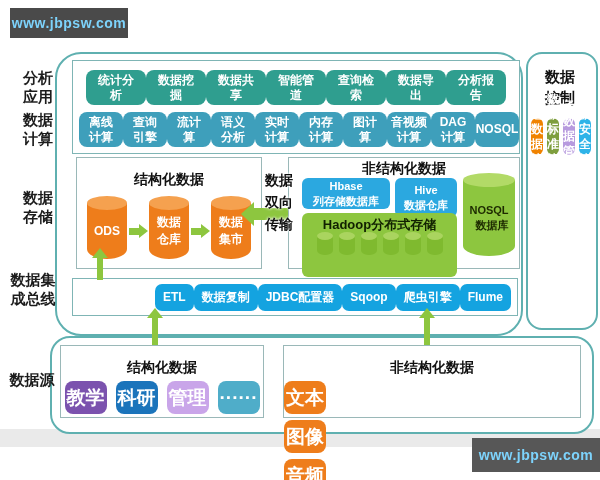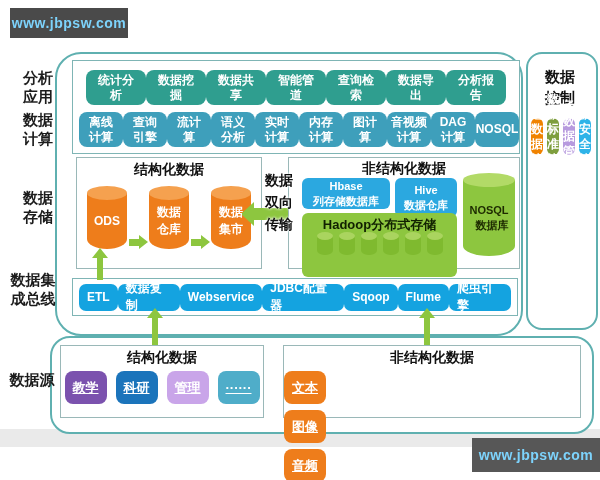--- a/index.html
+++ b/index.html
@@ -28,23 +28,23 @@
   .row{display:flex;justify-content:space-between;align-items:stretch;}
   .row1{margin:9px 13px 0;}
   .row2{margin:7px 6px 0;}
   .chip{display:flex;align-items:center;justify-content:center;text-align:center;
         color:#fff;font-weight:bold;font-size:12px;line-height:1.2;border-radius:8px;}
   .row1 .chip{width:62px;height:35px;background:#2f9e8f;}
   .row2 .chip{min-width:36px;height:35px;background:#3e9fbb;padding:0 4px;}
 
   
   .inner-box{position:absolute;border:1px solid #9ab8b8;background:#fff;}
-  .box-title{text-align:center;font-weight:bold;font-size:14px;color:#111;margin-top:3px;}
+  .box-title{text-align:center;font-weight:bold;font-size:14px;color:#111;margin-top:13px;}
   .storage-left{left:76px;top:157px;width:184px;height:110px;}
-  .cyl-row{display:flex;align-items:flex-end;justify-content:space-between;padding:14px 10px 0;}
+  .cyl-row{display:flex;align-items:center;justify-content:space-between;padding:14px 10px 0;}
 
   
   .cyl{position:relative;border-radius:0 0 50% 50%/0 0 10px 10px;display:flex;align-items:center;justify-content:center;
        text-align:center;font-weight:bold;}
   .cyl .top{position:absolute;top:-7px;left:0;right:0;height:14px;border-radius:50%;}
   .cyl .lbl{position:relative;z-index:1;}
   .cyl.orange{background:#ee7d1b;color:#fff;font-size:12px;width:40px;height:56px;}
   .cyl.orange .top{background:#f5a14f;}
   .cyl.green{background:#8dc63f;color:#1d2a00;}
   .cyl.green .top{background:#b2da67;}
@@ -93,22 +93,22 @@
   .c-theme{background:#f08300;}
   .c-standard{background:#7e9e3e;}
   .c-quality{background:#efb52a;}
   .c-meta{background:#b79ade;}
   .c-security{background:#2eb3e8;border-radius:8px;}
 
   
   .source-left{left:60px;top:345px;width:202px;height:71px;}
   .source-right{left:283px;top:345px;width:296px;height:71px;}
   .src-row{display:flex;justify-content:center;gap:9px;margin-top:4px;}
-  .src-chip{width:42px;height:33px;border-radius:8px;color:#fff;font-weight:bold;font-size:13px;
-            display:flex;align-items:center;justify-content:center;text-decoration:underline;}
+  .src-chip{width:42px;height:33px;border-radius:8px;color:#fff;font-weight:bold;font-size:19px;
+            display:flex;align-items:center;justify-content:center;}
   .s-teach{background:#7b52ae;}
   .s-research{background:#1b74bb;}
   .s-admin{background:#c9a5e9;}
   .s-more{background:#4fadc9;}
   .s-orange{background:#ee7d1b;}
 </style>
 </head>
 <body>
 
 <div class="stage">
@@ -230,25 +230,24 @@
     <div class="cyl green nosql">
       <span class="top"></span>
       <span class="lbl t" style="font-weight:bold;text-align:right;">NOSQL
 数据库</span>
     </div>
   </div>
 
   <div class="bus-box">
     <div class="bus-chip">ETL</div>
     <div class="bus-chip">数据复制</div>
-    <div class="bus-chip">Webservice</div>
     <div class="bus-chip">JDBC配置器</div>
     <div class="bus-chip">Sqoop</div>
+    <div class="bus-chip">爬虫引擎</div>
     <div class="bus-chip">Flume</div>
-    <div class="bus-chip">爬虫引擎</div>
   </div>
 
   <div class="varrow" style="left:92px;top:248px;height:32px;">
     <i class="vhead"></i>
       <i class="vshaft"></i>
   </div>
   <div class="varrow" style="left:147px;top:308px;height:38px;">
     <i class="vhead"></i>
       <i class="vshaft"></i>
   </div>

